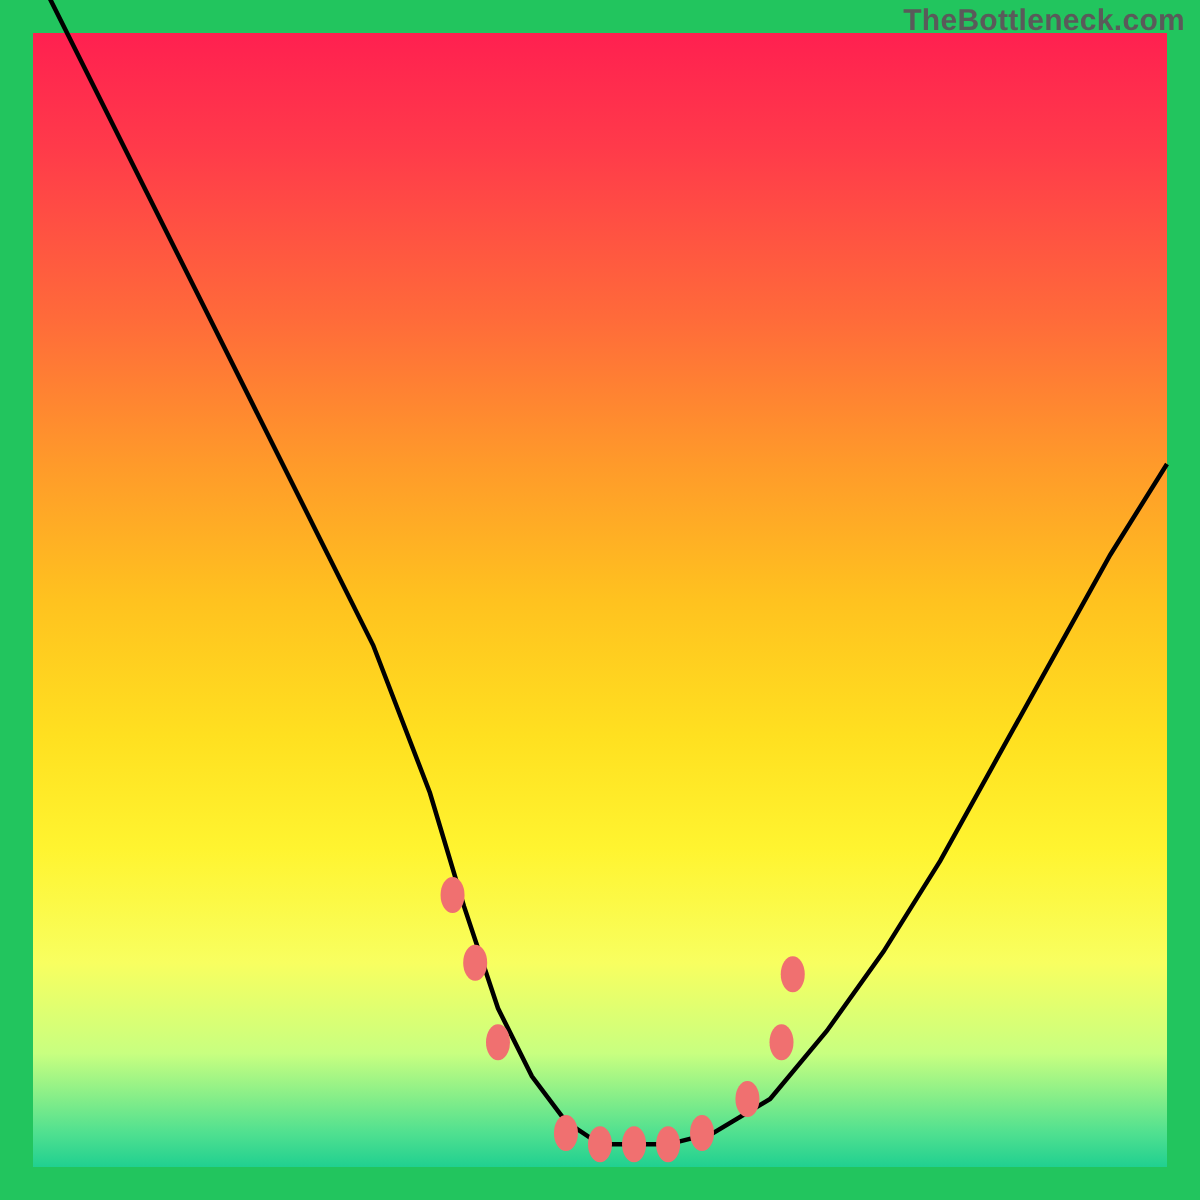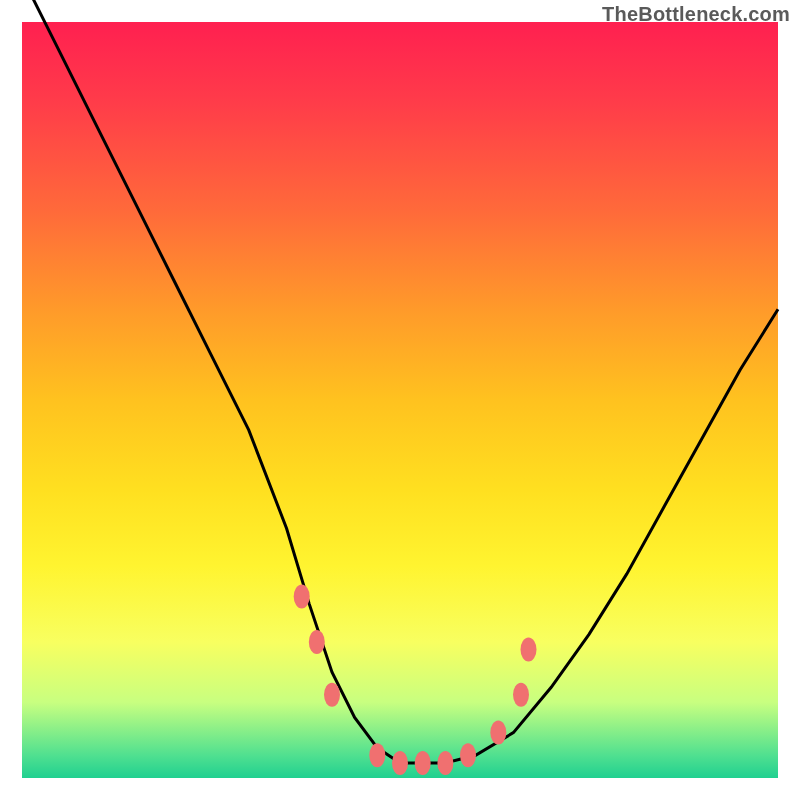--- a/index.html
+++ b/index.html
@@ -7,21 +7,21 @@
     padding: 0;
     width: 800px;
     height: 800px;
     background: #000;
     overflow: hidden;
   }
   .frame {
     position: relative;
     width: 800px;
     height: 800px;
-    background: #ffffff;
+    background: #22c55e;
   }
   .plot-area {
     position: absolute;
     left: 22px;
     top: 22px;
     width: 756px;
     height: 756px;
     
     background: linear-gradient(to bottom,
       #ff2050 0%,

